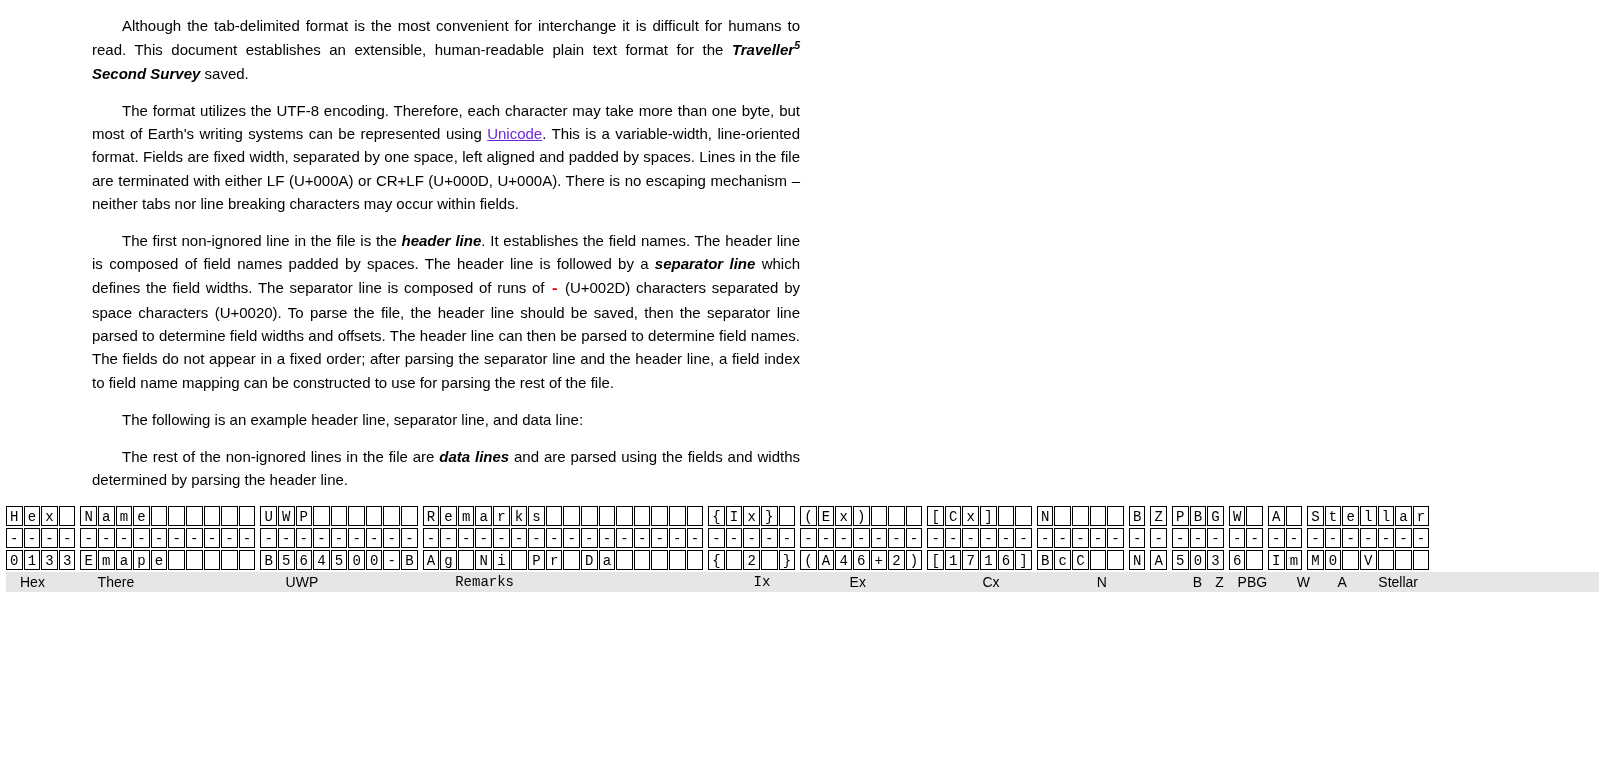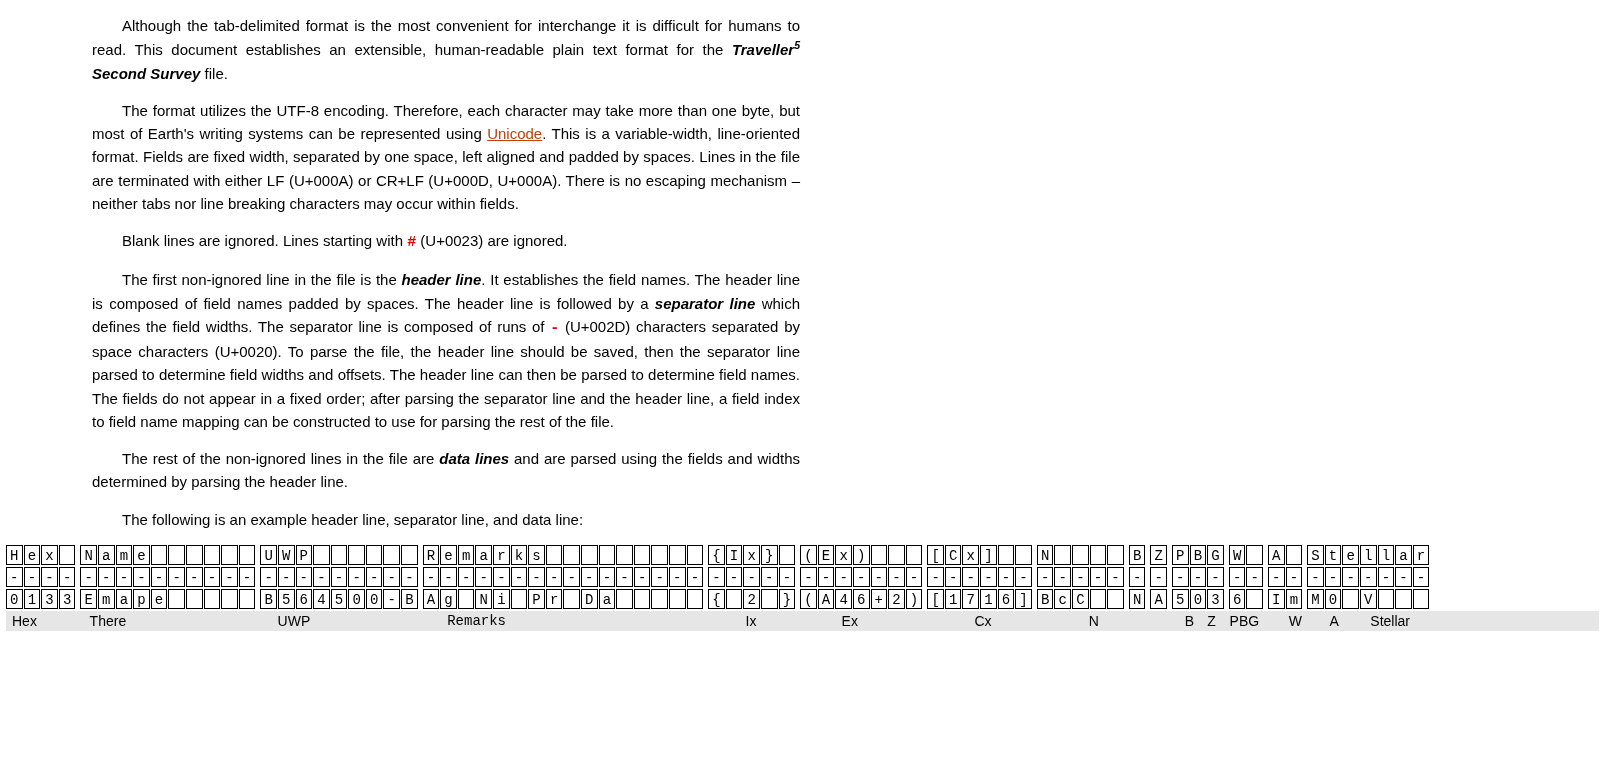--- a/index.html
+++ b/index.html
@@ -32,21 +32,21 @@
     font-weight: bold;
   }
   sup {
     font-size: 0.7em;
   }
   .term {
     font-style: italic;
     font-weight: bold;
   }
   a.ulink {
-    color: #c2410c;
+    color: #6d28d9;
     text-decoration: underline;
   }
   .code-red {
     color: #d00;
     font-family: "Courier New", monospace;
     font-weight: bold;
   }
   .grid-wrap {
     margin: 6px 6px 0 6px;
   }
@@ -67,41 +67,40 @@
     box-sizing: border-box;
     flex: 0 0 auto;
   }
   .footer-row {
     display: flex;
     background: #e6e6e6;
     font-size: 14px;
     padding: 2px 0;
   }
   .footer-cell {
-    padding-left: 6px;
+    padding-left: 14px;
     flex: 0 0 auto;
     box-sizing: border-box;
   }
 </style>
 </head>
 <body>
 
 <div class="content">
 
-  <p><span>Although the tab-delimited format is the most convenient for interchange it is difficult for humans to read. This document establishes an extensible, human-readable plain text format for the </span><span class="traveller"><span>Traveller</span><sup>5</sup><span> Second Survey</span></span><span> file.</span></p>
+  <p><span>Although the tab-delimited format is the most convenient for interchange it is difficult for humans to read. This document establishes an extensible, human-readable plain text format for the </span><span class="traveller"><span>Traveller</span><sup>5</sup><span> Second Survey</span></span><span> saved.</span></p>
 
   <p><span>The format utilizes the UTF-8 encoding. Therefore, each character may take more than one byte, but most of Earth's writing systems can be represented using </span><a class="ulink">Unicode</a><span>. This is a variable-width, line-oriented format. Fields are fixed width, separated by one space, left aligned and padded by spaces. Lines in the file are terminated with either LF (U+000A) or CR+LF (U+000D, U+000A). There is no escaping mechanism – neither tabs nor line breaking characters may occur within fields.</span></p>
 
-  <p><span>Blank lines are ignored. Lines starting with </span><span class="code-red">#</span><span> (U+0023) are ignored.</span></p>
 
   <p><span>The first non-ignored line in the file is the </span><span class="term">header line</span><span>. It establishes the field names. The header line is composed of field names padded by spaces. The header line is followed by a </span><span class="term">separator line</span><span> which defines the field widths. The separator line is composed of runs of </span><span class="code-red">-</span><span> (U+002D) characters separated by space characters (U+0020). To parse the file, the header line should be saved, then the separator line parsed to determine field widths and offsets. The header line can then be parsed to determine field names. The fields do not appear in a fixed order; after parsing the separator line and the header line, a field index to field name mapping can be constructed to use for parsing the rest of the file.</span></p>
 
+  <p>The following is an example header line, separator line, and data line:</p>
+
   <p><span>The rest of the non-ignored lines in the file are </span><span class="term">data lines</span><span> and are parsed using the fields and widths determined by parsing the header line.</span></p>
-
-  <p>The following is an example header line, separator line, and data line:</p>
 </div>
 
 <div class="grid-wrap" id="grid-wrap">
     <div class="grid-row">
       <div class="cell">H</div>
       <div class="cell">e</div>
       <div class="cell">x</div>
       <div class="cell">&nbsp;</div>
       <div style="width: 4px; flex: 0 0 auto;"></div>
       <div class="cell">N</div>
@@ -378,21 +377,21 @@
       <div class="cell">&nbsp;</div>
       <div class="cell">&nbsp;</div>
       <div class="cell">&nbsp;</div>
       <div style="width: 4px; flex: 0 0 auto;"></div>
     </div>
     <div class="footer-row">
       <div class="footer-cell" style="width: 77.6px;">Hex</div>
       <div class="footer-cell" style="width: 188px;">There</div>
       <div class="footer-cell" style="width: 169.6px;">UWP</div>
       <div class="footer-cell" style="width: 298.4px; font-family: Liberation Mono, monospace;">Remarks</div>
-      <div class="footer-cell" style="width: 96px;">Ix</div>
+      <div class="footer-cell" style="width: 96px; font-family: Liberation Mono, monospace;">Ix</div>
       <div class="footer-cell" style="width: 132.8px;">Ex</div>
       <div class="footer-cell" style="width: 114.4px;">Cx</div>
       <div class="footer-cell" style="width: 96px;">N</div>
       <div class="footer-cell" style="width: 22.4px;">B</div>
       <div class="footer-cell" style="width: 22.4px;">Z</div>
       <div class="footer-cell" style="width: 59.2px;">PBG</div>
       <div class="footer-cell" style="width: 40.8px;">W</div>
       <div class="footer-cell" style="width: 40.8px;">A</div>
       <div class="footer-cell" style="width: 132.8px;">Stellar</div>
     </div>

